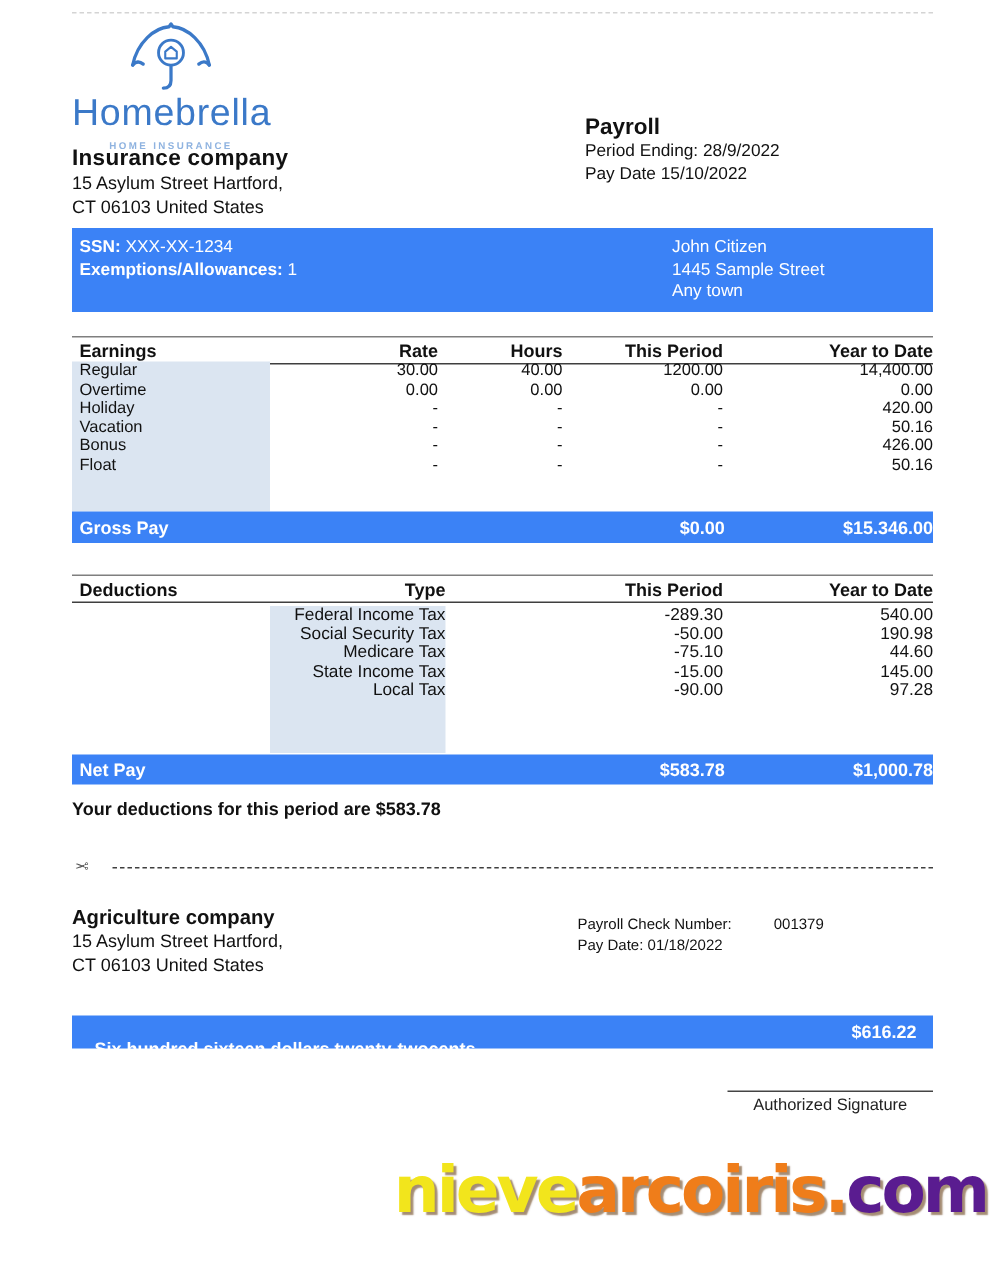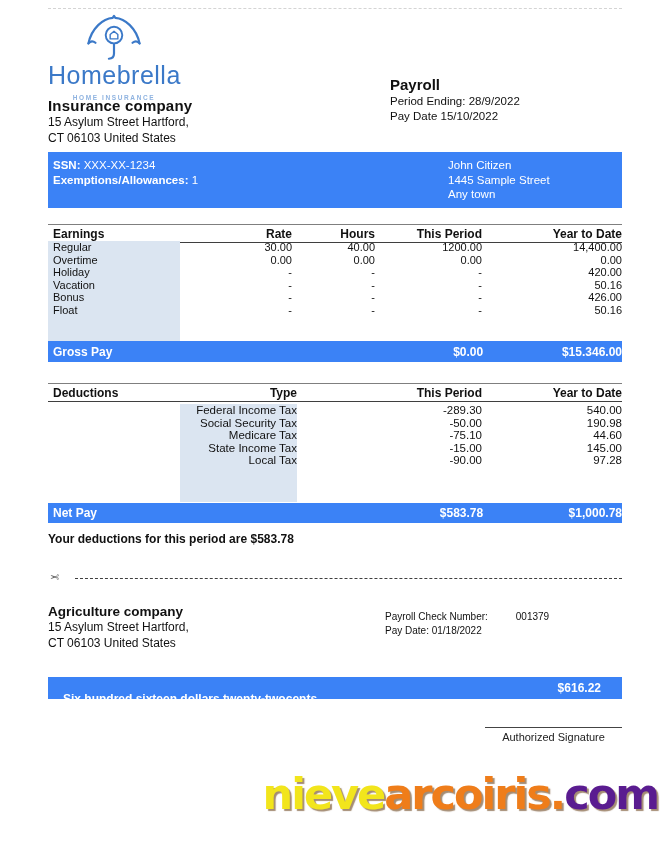--- a/index.html
+++ b/index.html
@@ -72,21 +72,21 @@
   .dashline{position:absolute;left:27px;top:8px;width:547px;border-top:1.5px dashed #3f3f3f;}
 
   .agri{left:48px;top:604px;}
   .agri .name{font-size:13.5px;font-weight:bold;}
 
   .checkinfo{left:373px;top:610px;font-size:10px;line-height:13.5px;margin-left:12px;}
   .checkinfo .row1 .num{margin-left:28px;}
 
   .amount-bar{top:677px;height:22px;display:flex;align-items:center;}
   .amount-bar .w{flex:1;padding-left:15px;margin-top:21px;}
-  .amount-bar .a{padding-right:21px;text-align:right;}
+  .amount-bar .a{padding-right:11px;text-align:right;}
 
   .sig{left:485px;top:727px;width:137px;text-align:center;}
   .sig .line{border-top:1px solid #444;height:3px;}
   .sig .lab{font-size:11px;color:#222;}
 
   .watermark{right:2px;top:769px;font-size:43px;font-weight:bold;
     font-family:"DejaVu Sans","Liberation Sans",sans-serif;
     letter-spacing:-2px;white-space:nowrap;
     text-shadow:2px 2px 1px rgba(90,45,0,0.55);}
 </style>

